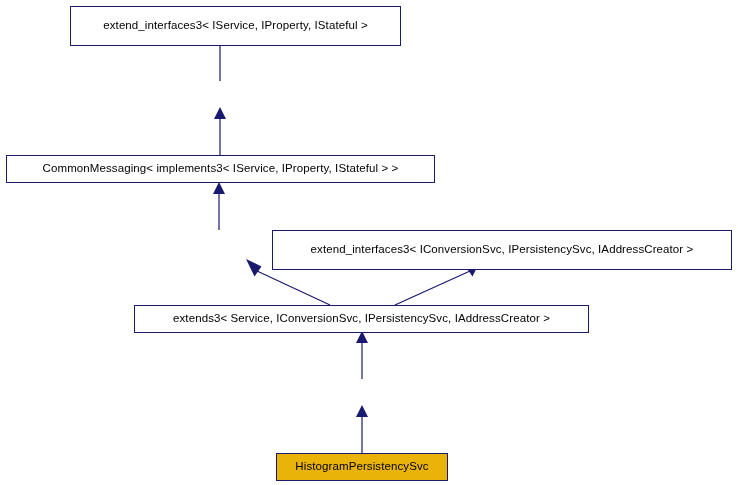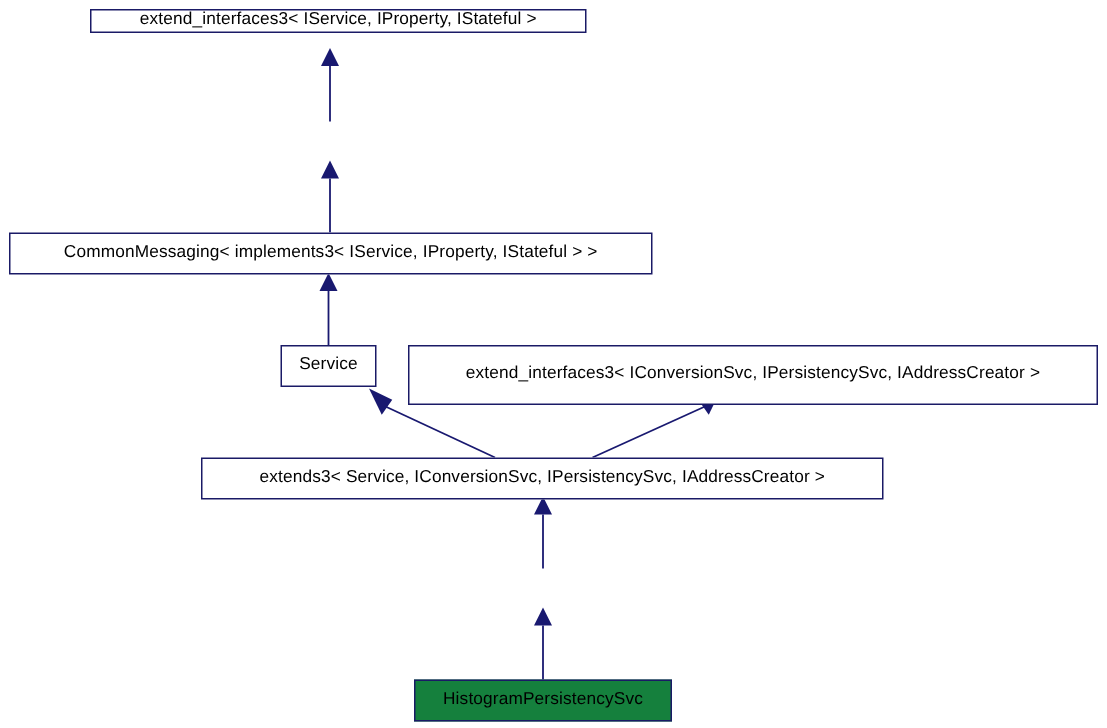--- a/index.html
+++ b/index.html
@@ -23,21 +23,21 @@
     color: #000000;
     font-size: 11.5px;
     line-height: 1;
     display: flex;
     align-items: center;
     justify-content: center;
     white-space: nowrap;
     letter-spacing: 0.1px;
   }
   .node.highlight {
-    background: #15803d;
+    background: #eab308;
   }
   svg.edges {
     position: absolute;
     left: 0;
     top: 0;
     width: 738px;
     height: 485px;
     overflow: visible;
   }
 </style>
@@ -82,26 +82,25 @@
       <line x1="362" y1="379" x2="362" y2="343" stroke="#191970" stroke-width="1.2"></line>
       <path d="M 356 343 L 368 343 L 362 331 z" fill="#191970"></path>
     </g>
 
     <g>
       <line x1="362" y1="453" x2="362" y2="417" stroke="#191970" stroke-width="1.2"></line>
       <path d="M 356 417 L 368 417 L 362 405 z" fill="#191970"></path>
     </g>
   </svg>
 
-  <div class="node" style="left:60px; top:6px; width:331px; height:16px;">extend_interfaces3&lt; IService, IProperty, IStateful &gt;</div>
+  <div class="node" style="left:70px; top:6px; width:331px; height:40px;">extend_interfaces3&lt; IService, IProperty, IStateful &gt;</div>
 
 
   <div class="node" style="left:6px; top:155px; width:429px; height:28px;text-align:center;">CommonMessaging&lt; implements3&lt; IService, IProperty, IStateful &gt; &gt;</div>
 
-  <div class="node" style="left:187px; top:230px; width:64px; height:28px;">Service</div>
 
   <div class="node" style="left:272px; top:230px; width:460px; height:40px;">extend_interfaces3&lt; IConversionSvc, IPersistencySvc, IAddressCreator &gt;</div>
 
   <div class="node" style="left:134px; top:305px; width:455px; height:28px;">extends3&lt; Service, IConversionSvc, IPersistencySvc, IAddressCreator &gt;</div>
 
 
   <div class="node highlight" style="left:276px; top:453px; width:172px; height:28px;">HistogramPersistencySvc</div>
 
 </div>
 

